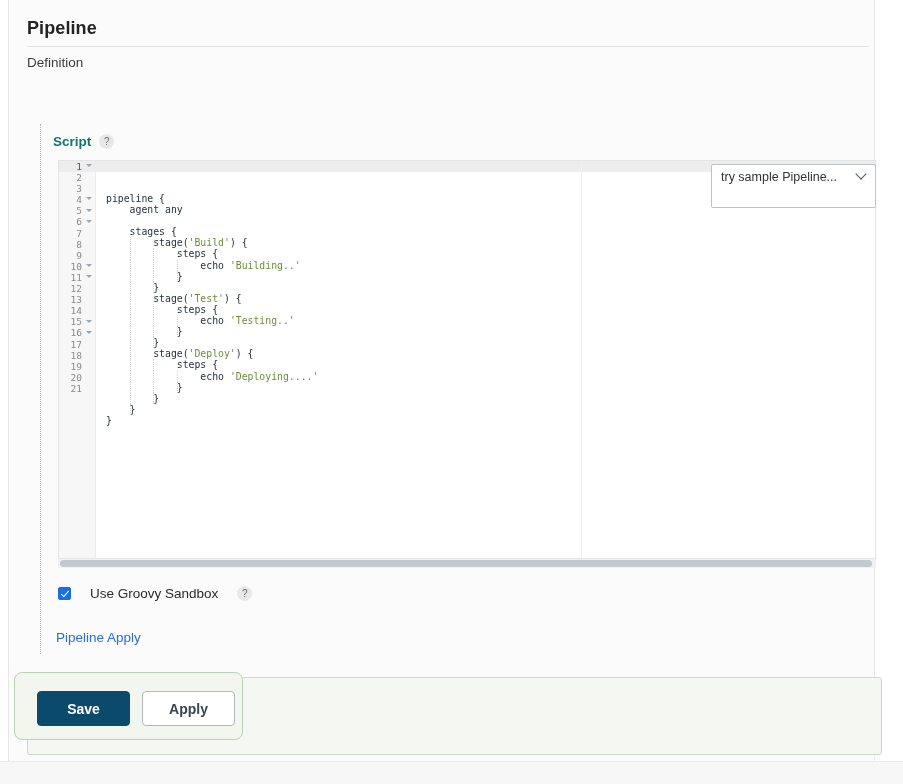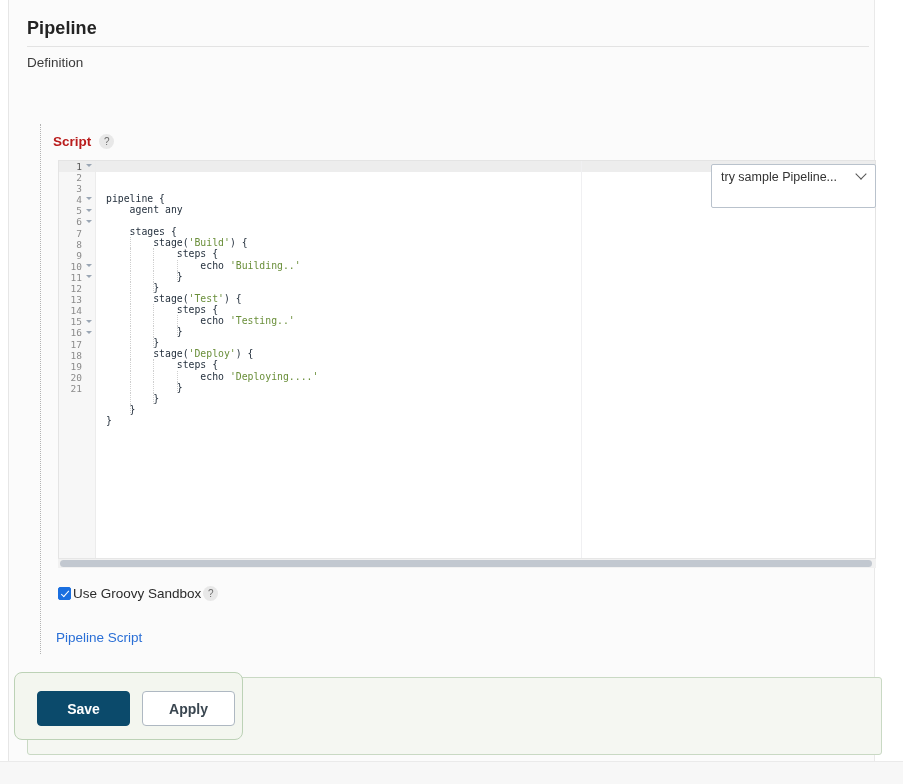--- a/index.html
+++ b/index.html
@@ -119,21 +119,21 @@
   .script-head {
     position: absolute;
     left: 23px; top: 10px;
     display: flex;
     align-items: center;
     gap: 8px;
   }
   .script-head .txt {
     font-size: 13.5px;
     font-weight: bold;
-    color: #b91c1c;
+    color: #0f766e;
   }
   .help-badge {
     display: inline-flex;
     align-items: center;
     justify-content: center;
     width: 15px; height: 15px;
     border-radius: 50%;
     background: #e8e8e8;
     color: #6b6b6b;
     font-size: 10px;
@@ -259,21 +259,21 @@
     position: absolute;
     right: 10px; top: 5px;
   }
 
   
   .sandbox-row {
     position: absolute;
     left: 28px; top: 462px;
     display: flex;
     align-items: center;
-    gap: 2px;
+    gap: 19px;
   }
   .checkbox {
     width: 13px; height: 13px;
     border-radius: 2px;
     background: #1a6fe0;
     border: 1px solid #1a6fe0;
     position: relative;
     box-sizing: border-box;
     flex: 0 0 auto;
   }
@@ -416,21 +416,21 @@
             <span class="chev-glyph"></span>
           </span>
       </div>
 
       <div class="sandbox-row">
         <span class="checkbox"></span>
         <span class="lbl">Use Groovy Sandbox</span>
         <span class="help-badge">?</span>
       </div>
 
-      <a class="syntax-link">Pipeline Script</a>
+      <a class="syntax-link">Pipeline Apply</a>
     </div>
 
     <div class="sticky-wide"></div>
   </div>
 
   <div class="sticky-box">
     <div class="btn-row">
       <button class="btn btn-save">Save</button>
       <button class="btn btn-apply">Apply</button>
     </div>

